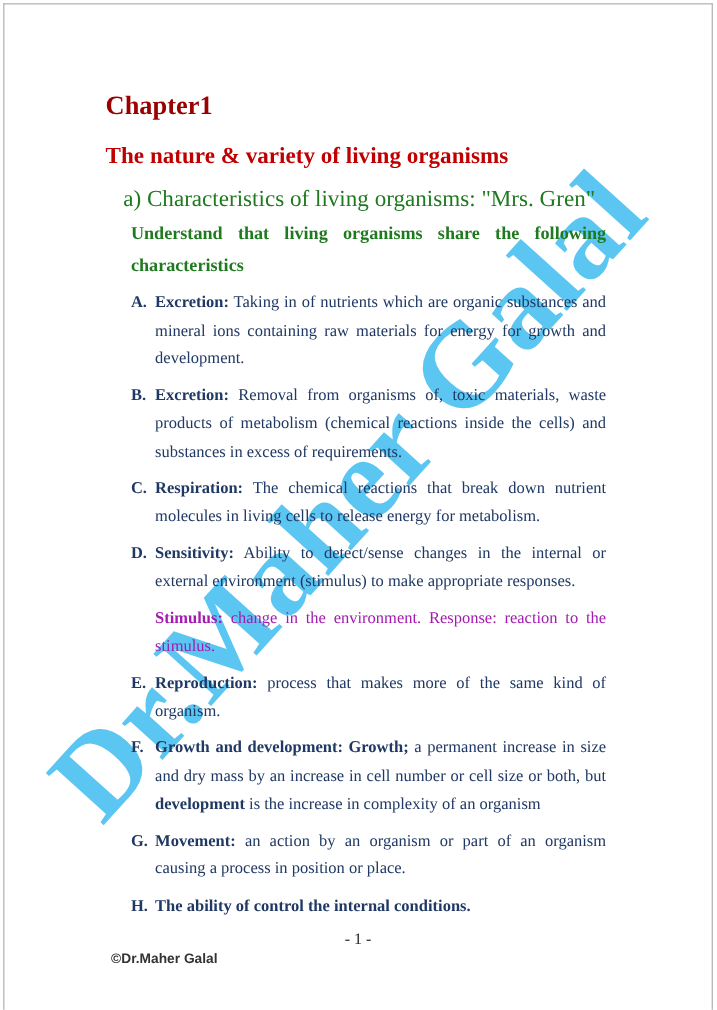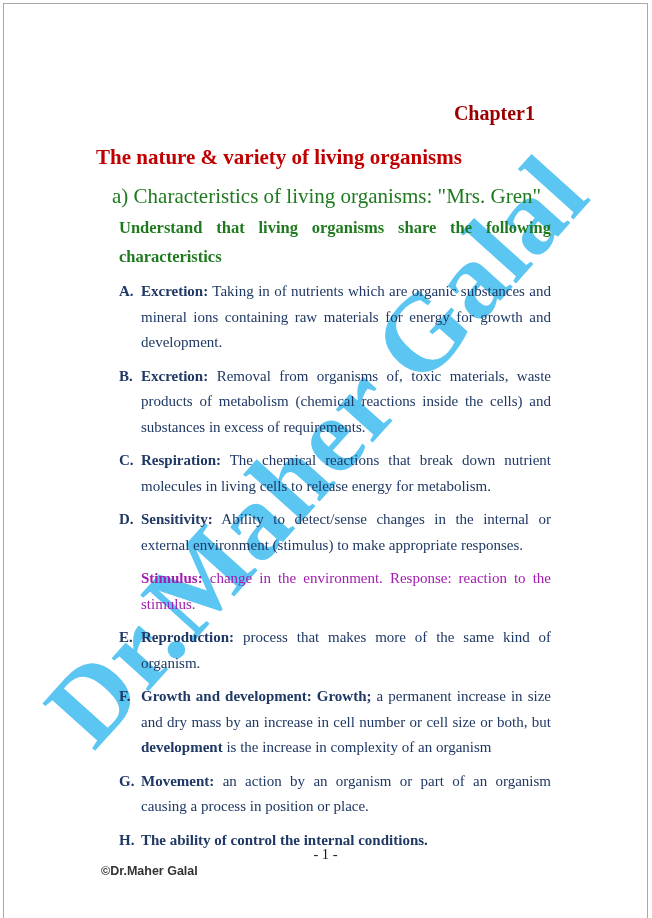--- a/index.html
+++ b/index.html
@@ -35,25 +35,25 @@
     z-index: 1;
     user-select: none;
     pointer-events: none;
   }
   .content {
     position: relative;
     z-index: 2;
     padding: 81px 96px 0 92px; 
   }
   h1.chapter-title {
-    margin: 16px;
-    font-size: 20px;
+    margin: 0;
+    font-size: 24px;
     line-height: 24px;
     font-weight: bold;
-    text-align: right;
+    text-align: left;
   }
   h2.page-subtitle {
     margin: 19px 0 0 0;
     font-size: 21px;
     line-height: 26px;
     font-weight: bold;
   }
   h3.section-heading {
     margin: 15px 0 0 16px;
     font-size: 21px;

